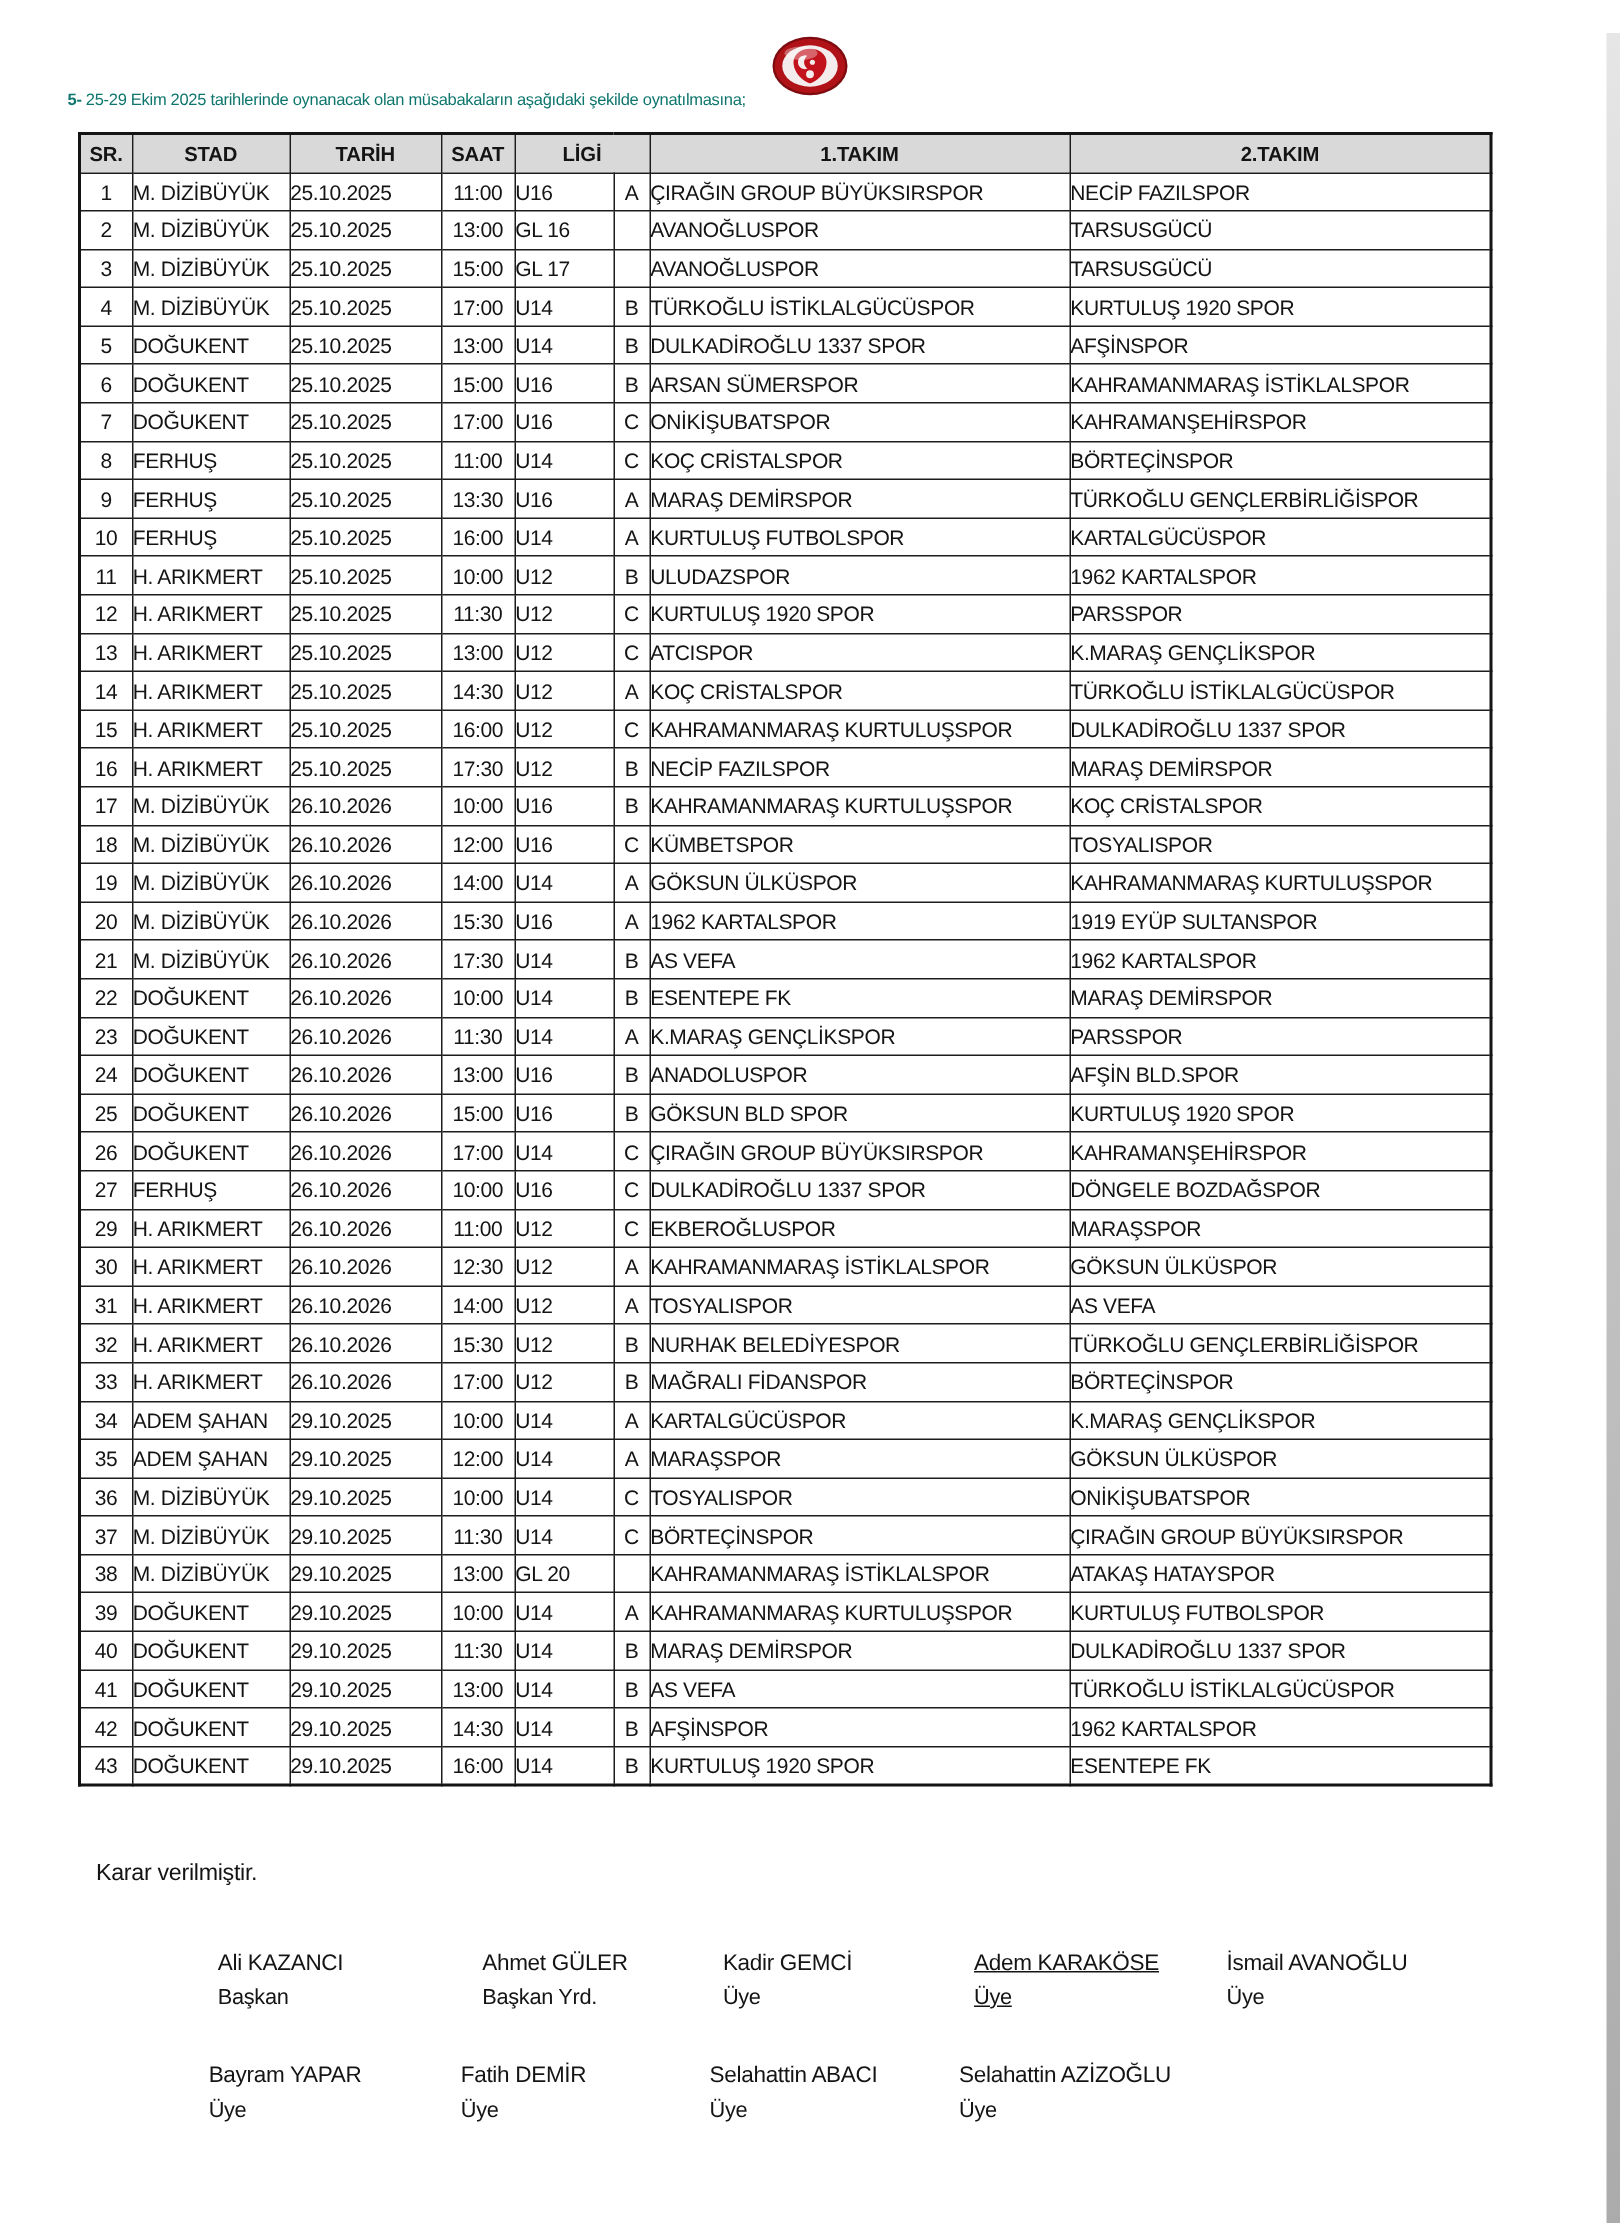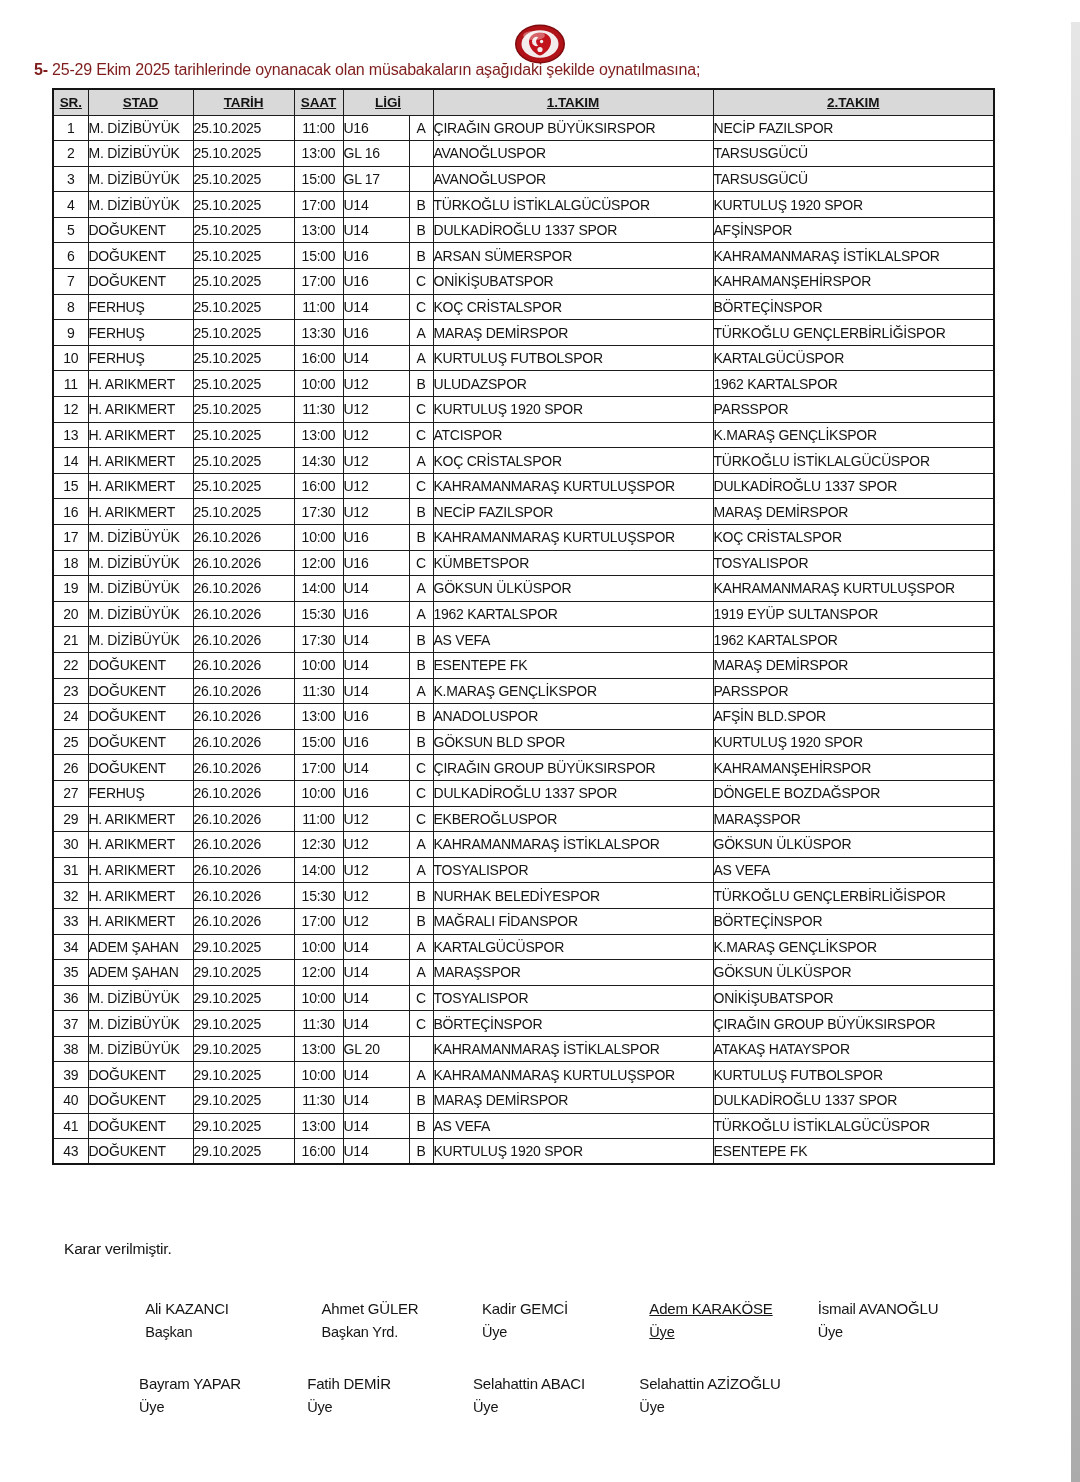--- a/index.html
+++ b/index.html
@@ -26,25 +26,25 @@
   .logo {
     position: absolute;
     top: 24px;
     left: 50%;
     transform: translateX(-50%);
   }
 
   .doc-title {
     position: absolute;
     top: 61px;
-    left: 34px;
+    left: 45px;
     width: 990px;
-    font-size: 16px;
+    font-size: 11px;
     letter-spacing: -0.2px;
-    color: #7f1d1d;
+    color: #0f766e;
     white-space: nowrap;
   }
   .doc-title .bold { font-weight: bold; }
 
   table.schedule {
     position: absolute;
     top: 88px;
     left: 52px;
     width: 941px;
     border-collapse: collapse;
@@ -57,21 +57,20 @@
     white-space: nowrap;
     padding: 0;
   }
   table.schedule thead th {
     height: 26px;
     background: #d9d9d9;
     font-weight: bold;
     font-size: 13.5px;
     text-align: center;
     letter-spacing: -0.1px;
-    text-decoration: underline;
   }
   table.schedule tbody td {
     height: 25.6px;
     font-size: 14px;
     letter-spacing: -0.25px;
   }
   td.cell-sr   { text-align: center; }
   td.cell-stad { font-size: 11.8px; padding-left: 8px; letter-spacing: 0; }
   td.cell-date { padding-left: 11px; }
   td.cell-time { text-align: center; }
@@ -536,20 +535,30 @@
           <td class="cell-sr">41</td>
           <td class="cell-stad">DOĞUKENT</td>
           <td class="cell-date">29.10.2025</td>
           <td class="cell-time">13:00</td>
           <td class="cell-lig">U14</td>
           <td class="cell-grp">B</td>
           <td class="cell-team">AS VEFA</td>
           <td class="cell-team">TÜRKOĞLU İSTİKLALGÜCÜSPOR</td>
         </tr>
         <tr>
+          <td class="cell-sr">42</td>
+          <td class="cell-stad">DOĞUKENT</td>
+          <td class="cell-date">29.10.2025</td>
+          <td class="cell-time">14:30</td>
+          <td class="cell-lig">U14</td>
+          <td class="cell-grp">B</td>
+          <td class="cell-team">AFŞİNSPOR</td>
+          <td class="cell-team">1962 KARTALSPOR</td>
+        </tr>
+        <tr>
           <td class="cell-sr">43</td>
           <td class="cell-stad">DOĞUKENT</td>
           <td class="cell-date">29.10.2025</td>
           <td class="cell-time">16:00</td>
           <td class="cell-lig">U14</td>
           <td class="cell-grp">B</td>
           <td class="cell-team">KURTULUŞ 1920 SPOR</td>
           <td class="cell-team">ESENTEPE FK</td>
         </tr>
       </tbody>

